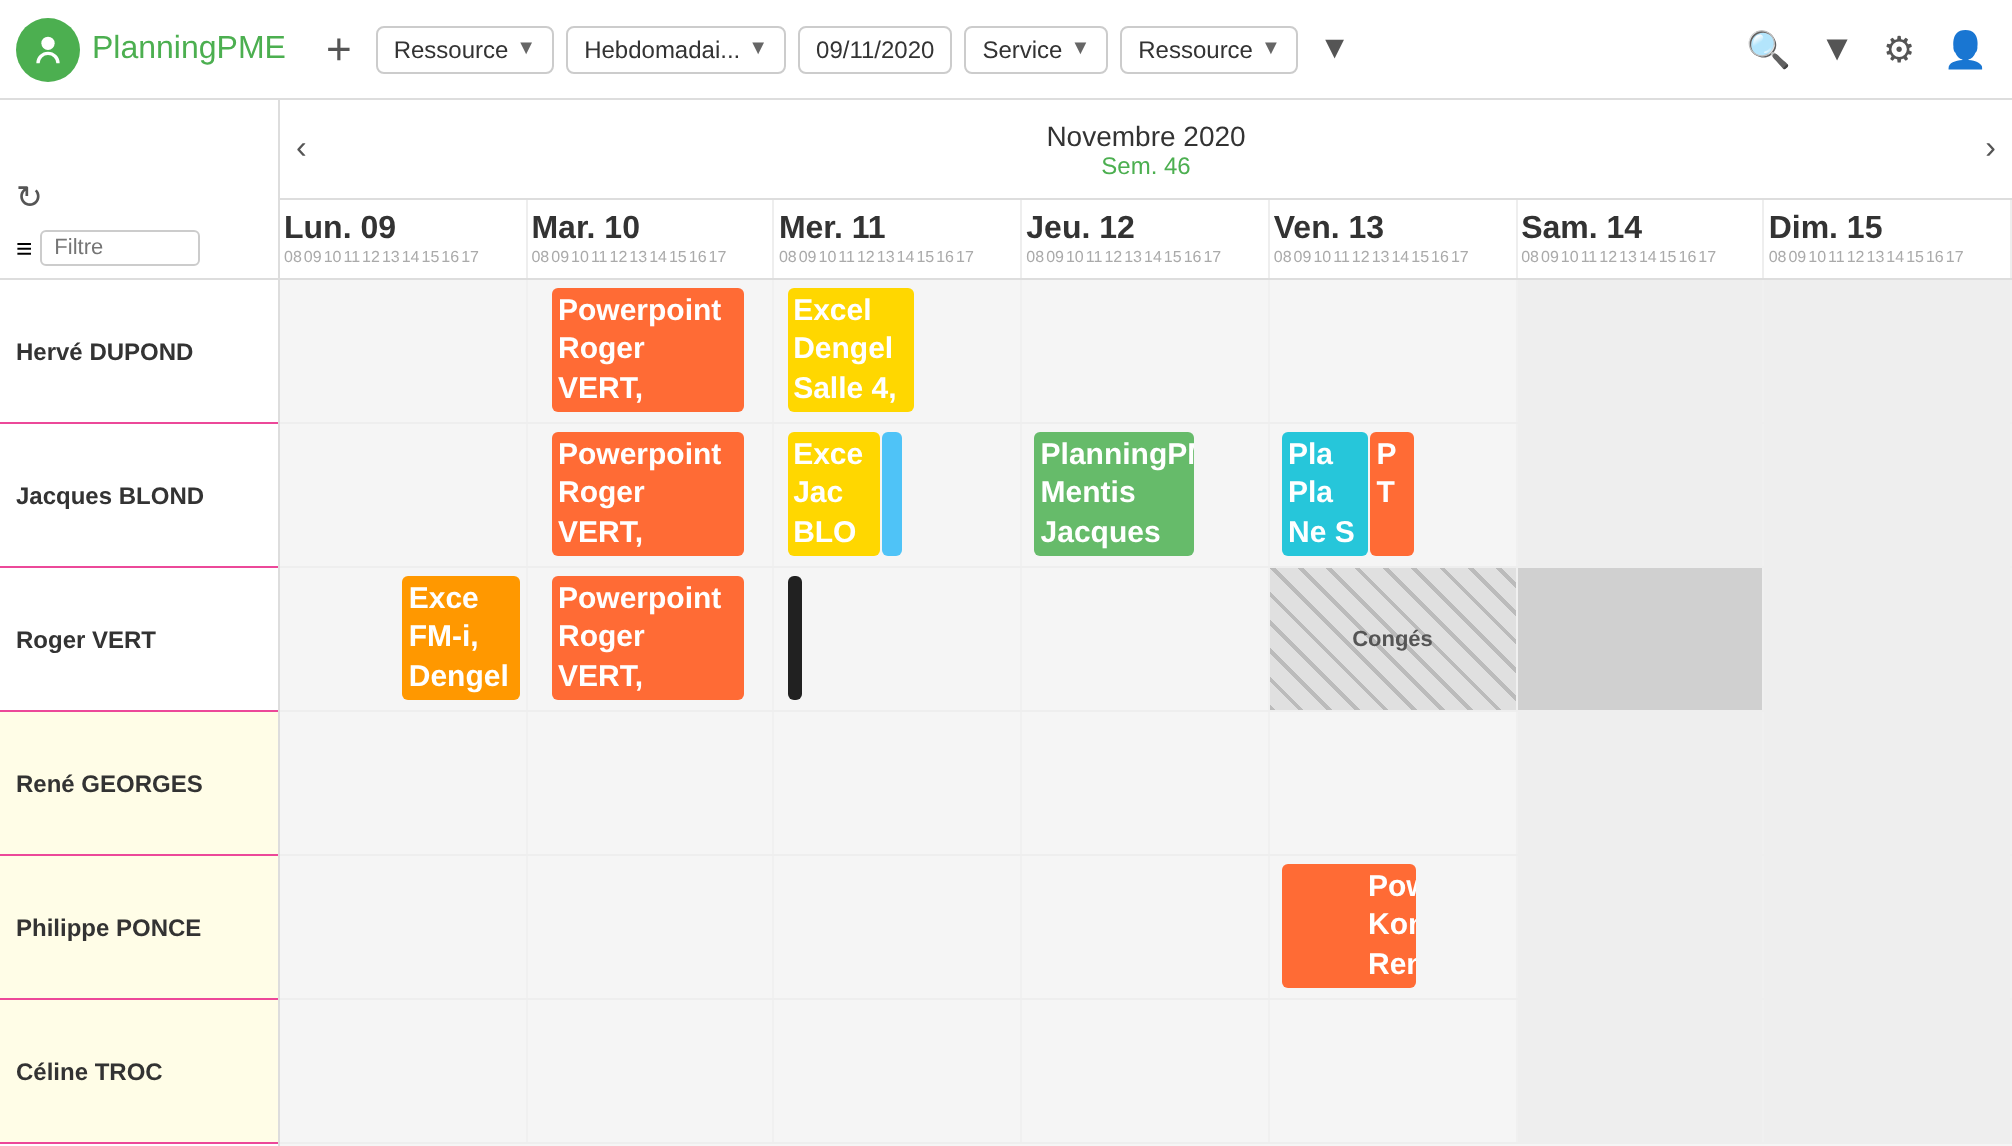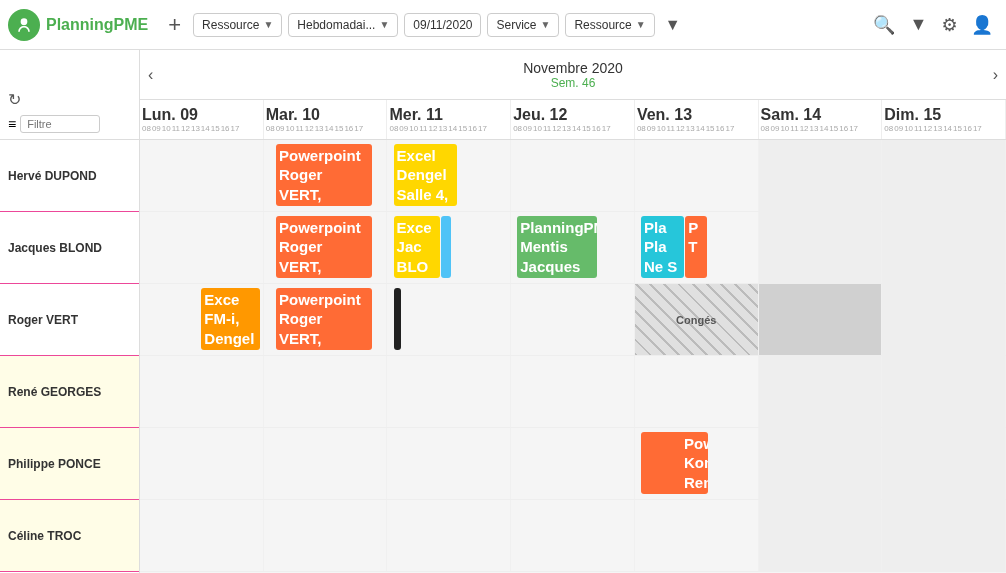--- a/index.html
+++ b/index.html
@@ -6,21 +6,21 @@
     body { font-family: Arial, sans-serif; font-size: 12px; background: #f5f5f5; overflow: hidden; width: 1006px; height: 573px; }
 
     
     .header {
       display: flex; align-items: center; height: 50px;
       background: #fff; border-bottom: 1px solid #ddd; padding: 0 8px; gap: 6px;
     }
     .logo { display: flex; align-items: center; gap: 6px; margin-right: 8px; }
     .logo-icon { width: 32px; height: 32px; background: #4CAF50; border-radius: 50%; display: flex; align-items: center; justify-content: center; }
     .logo-icon svg { width: 20px; height: 20px; }
-    .logo-text { font-size: 16px; font-weight: bold; color: #333; text-align: center; }
+    .logo-text { font-size: 16px; font-weight: normal; color: #333; text-align: center; }
     .logo-text span { color: #4CAF50; }
 
     .add-btn {
       background: none; border: none; cursor: pointer; font-size: 22px; color: #555; padding: 2px 6px;
     }
     .dropdown-btn {
       display: flex; align-items: center; gap: 4px;
       border: 1px solid #ccc; border-radius: 4px; background: #fff;
       padding: 4px 8px; cursor: pointer; font-size: 12px; color: #333;
       white-space: nowrap;

